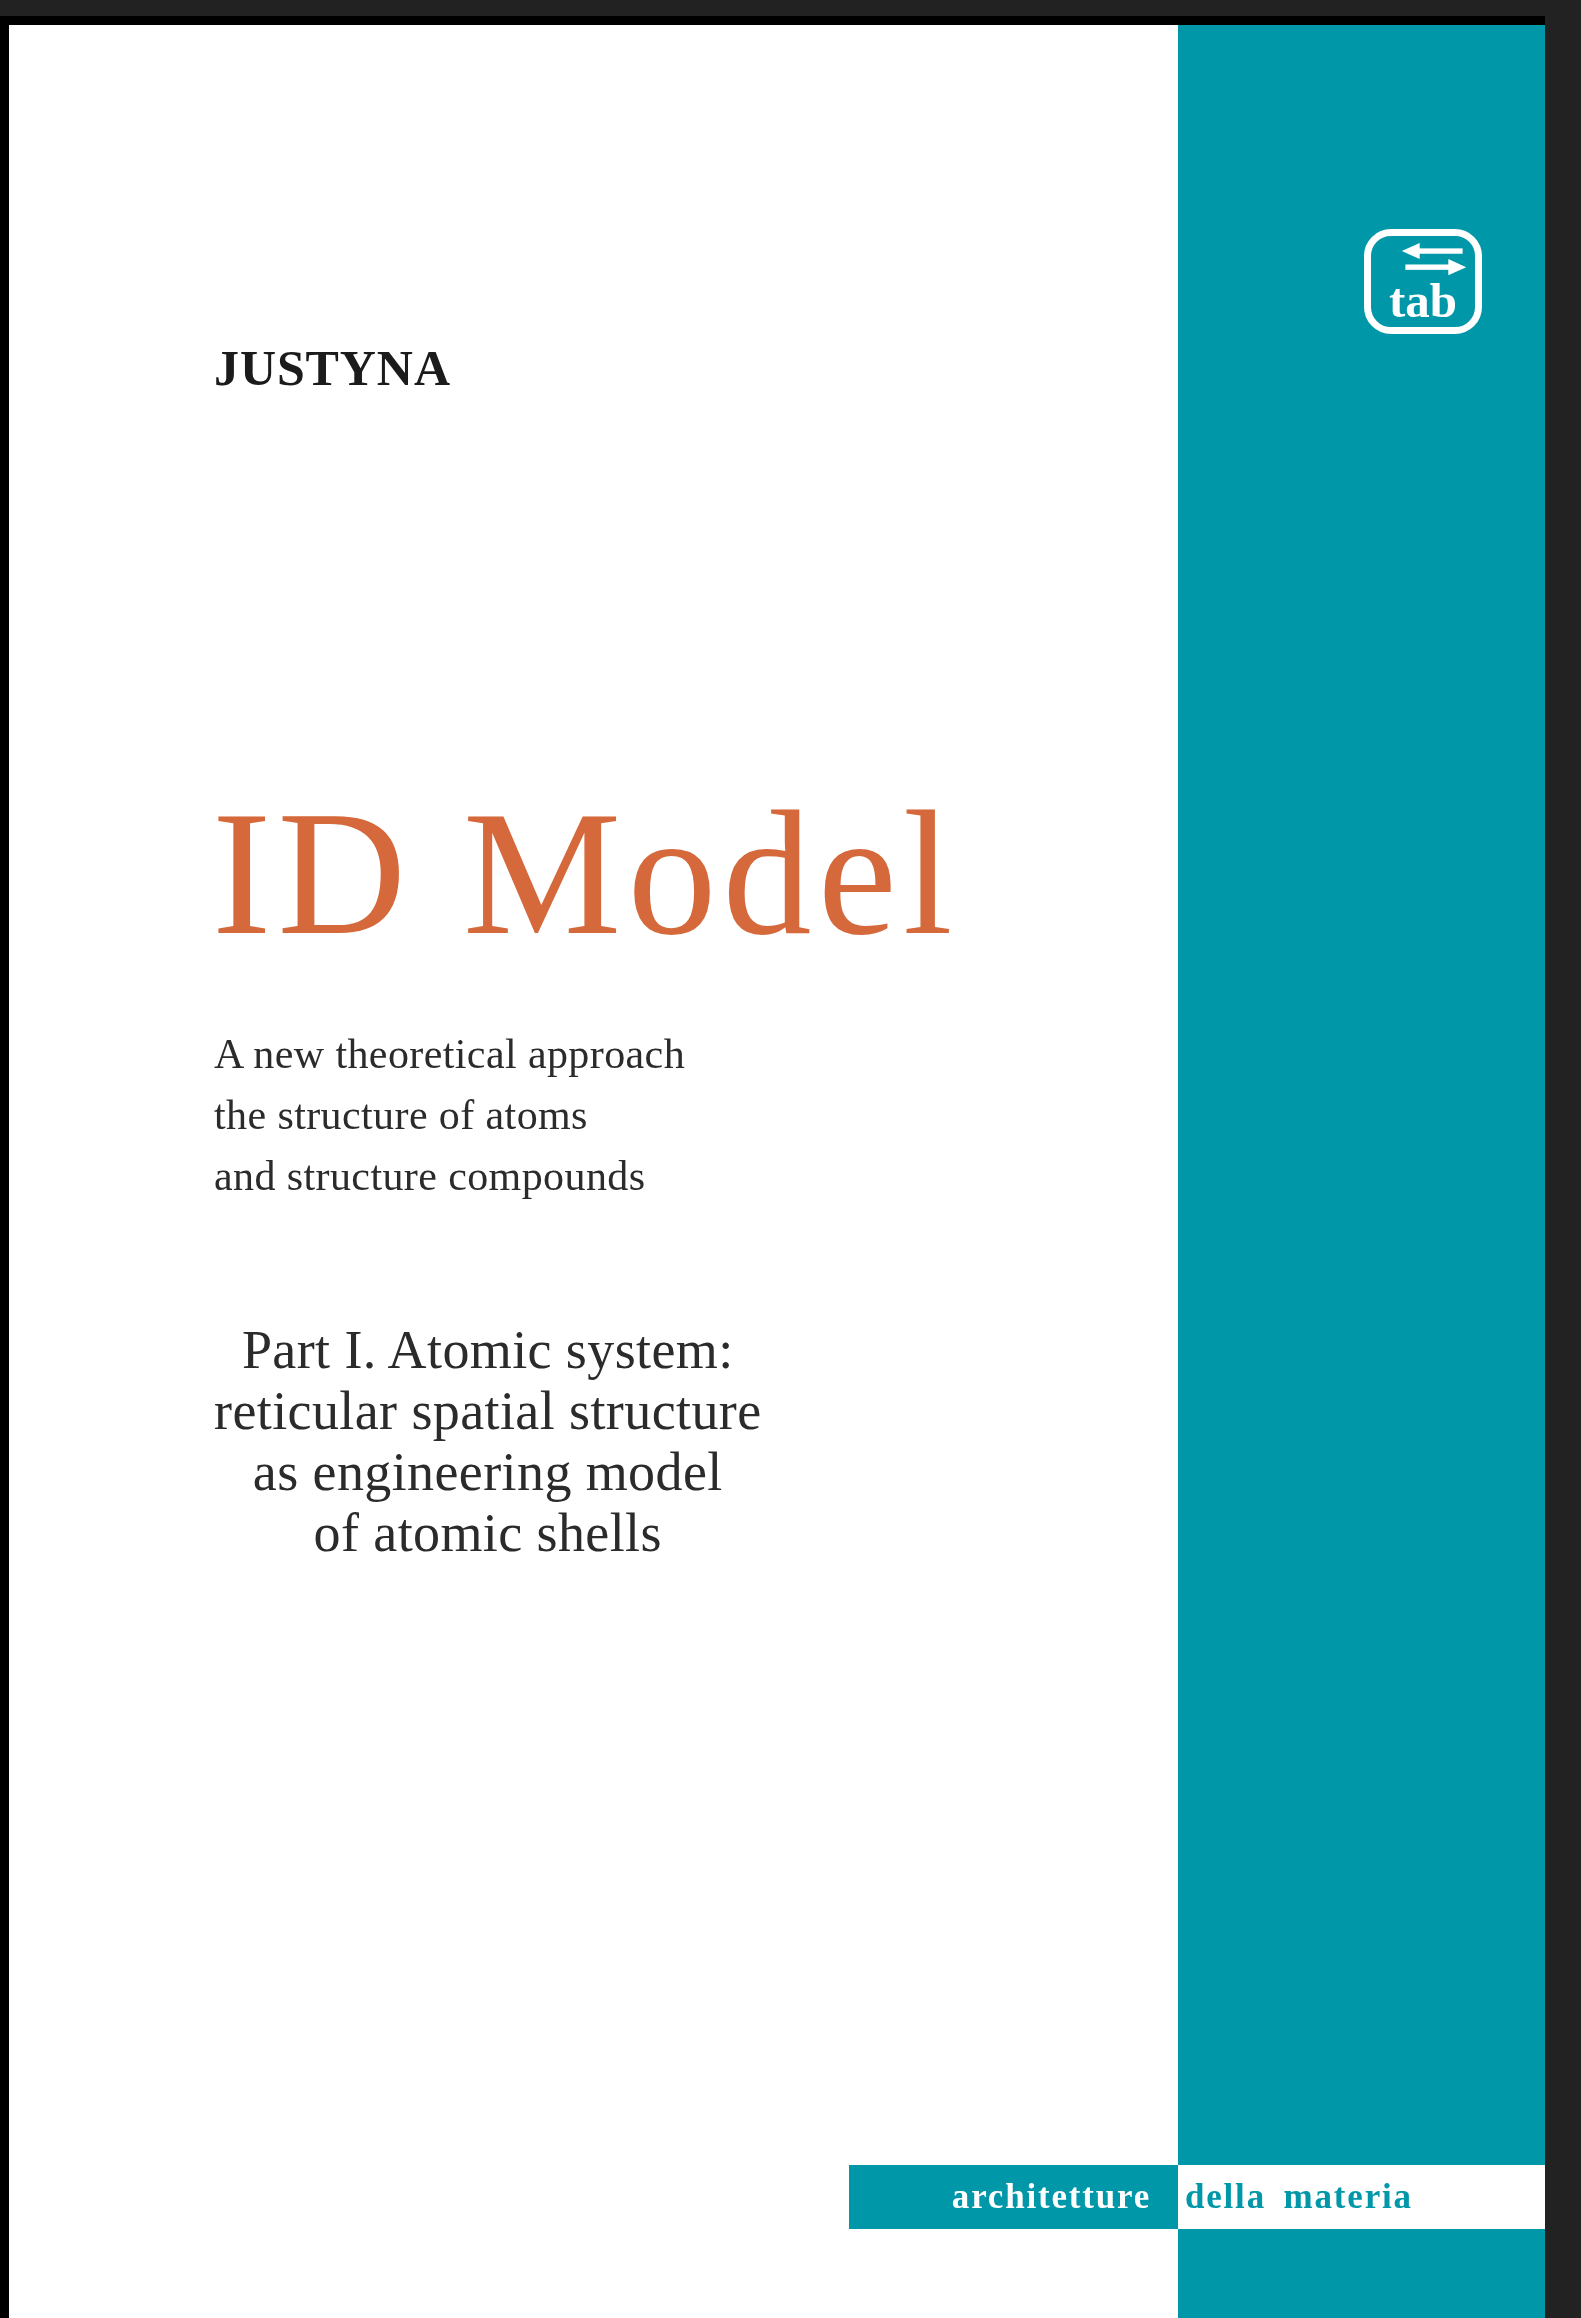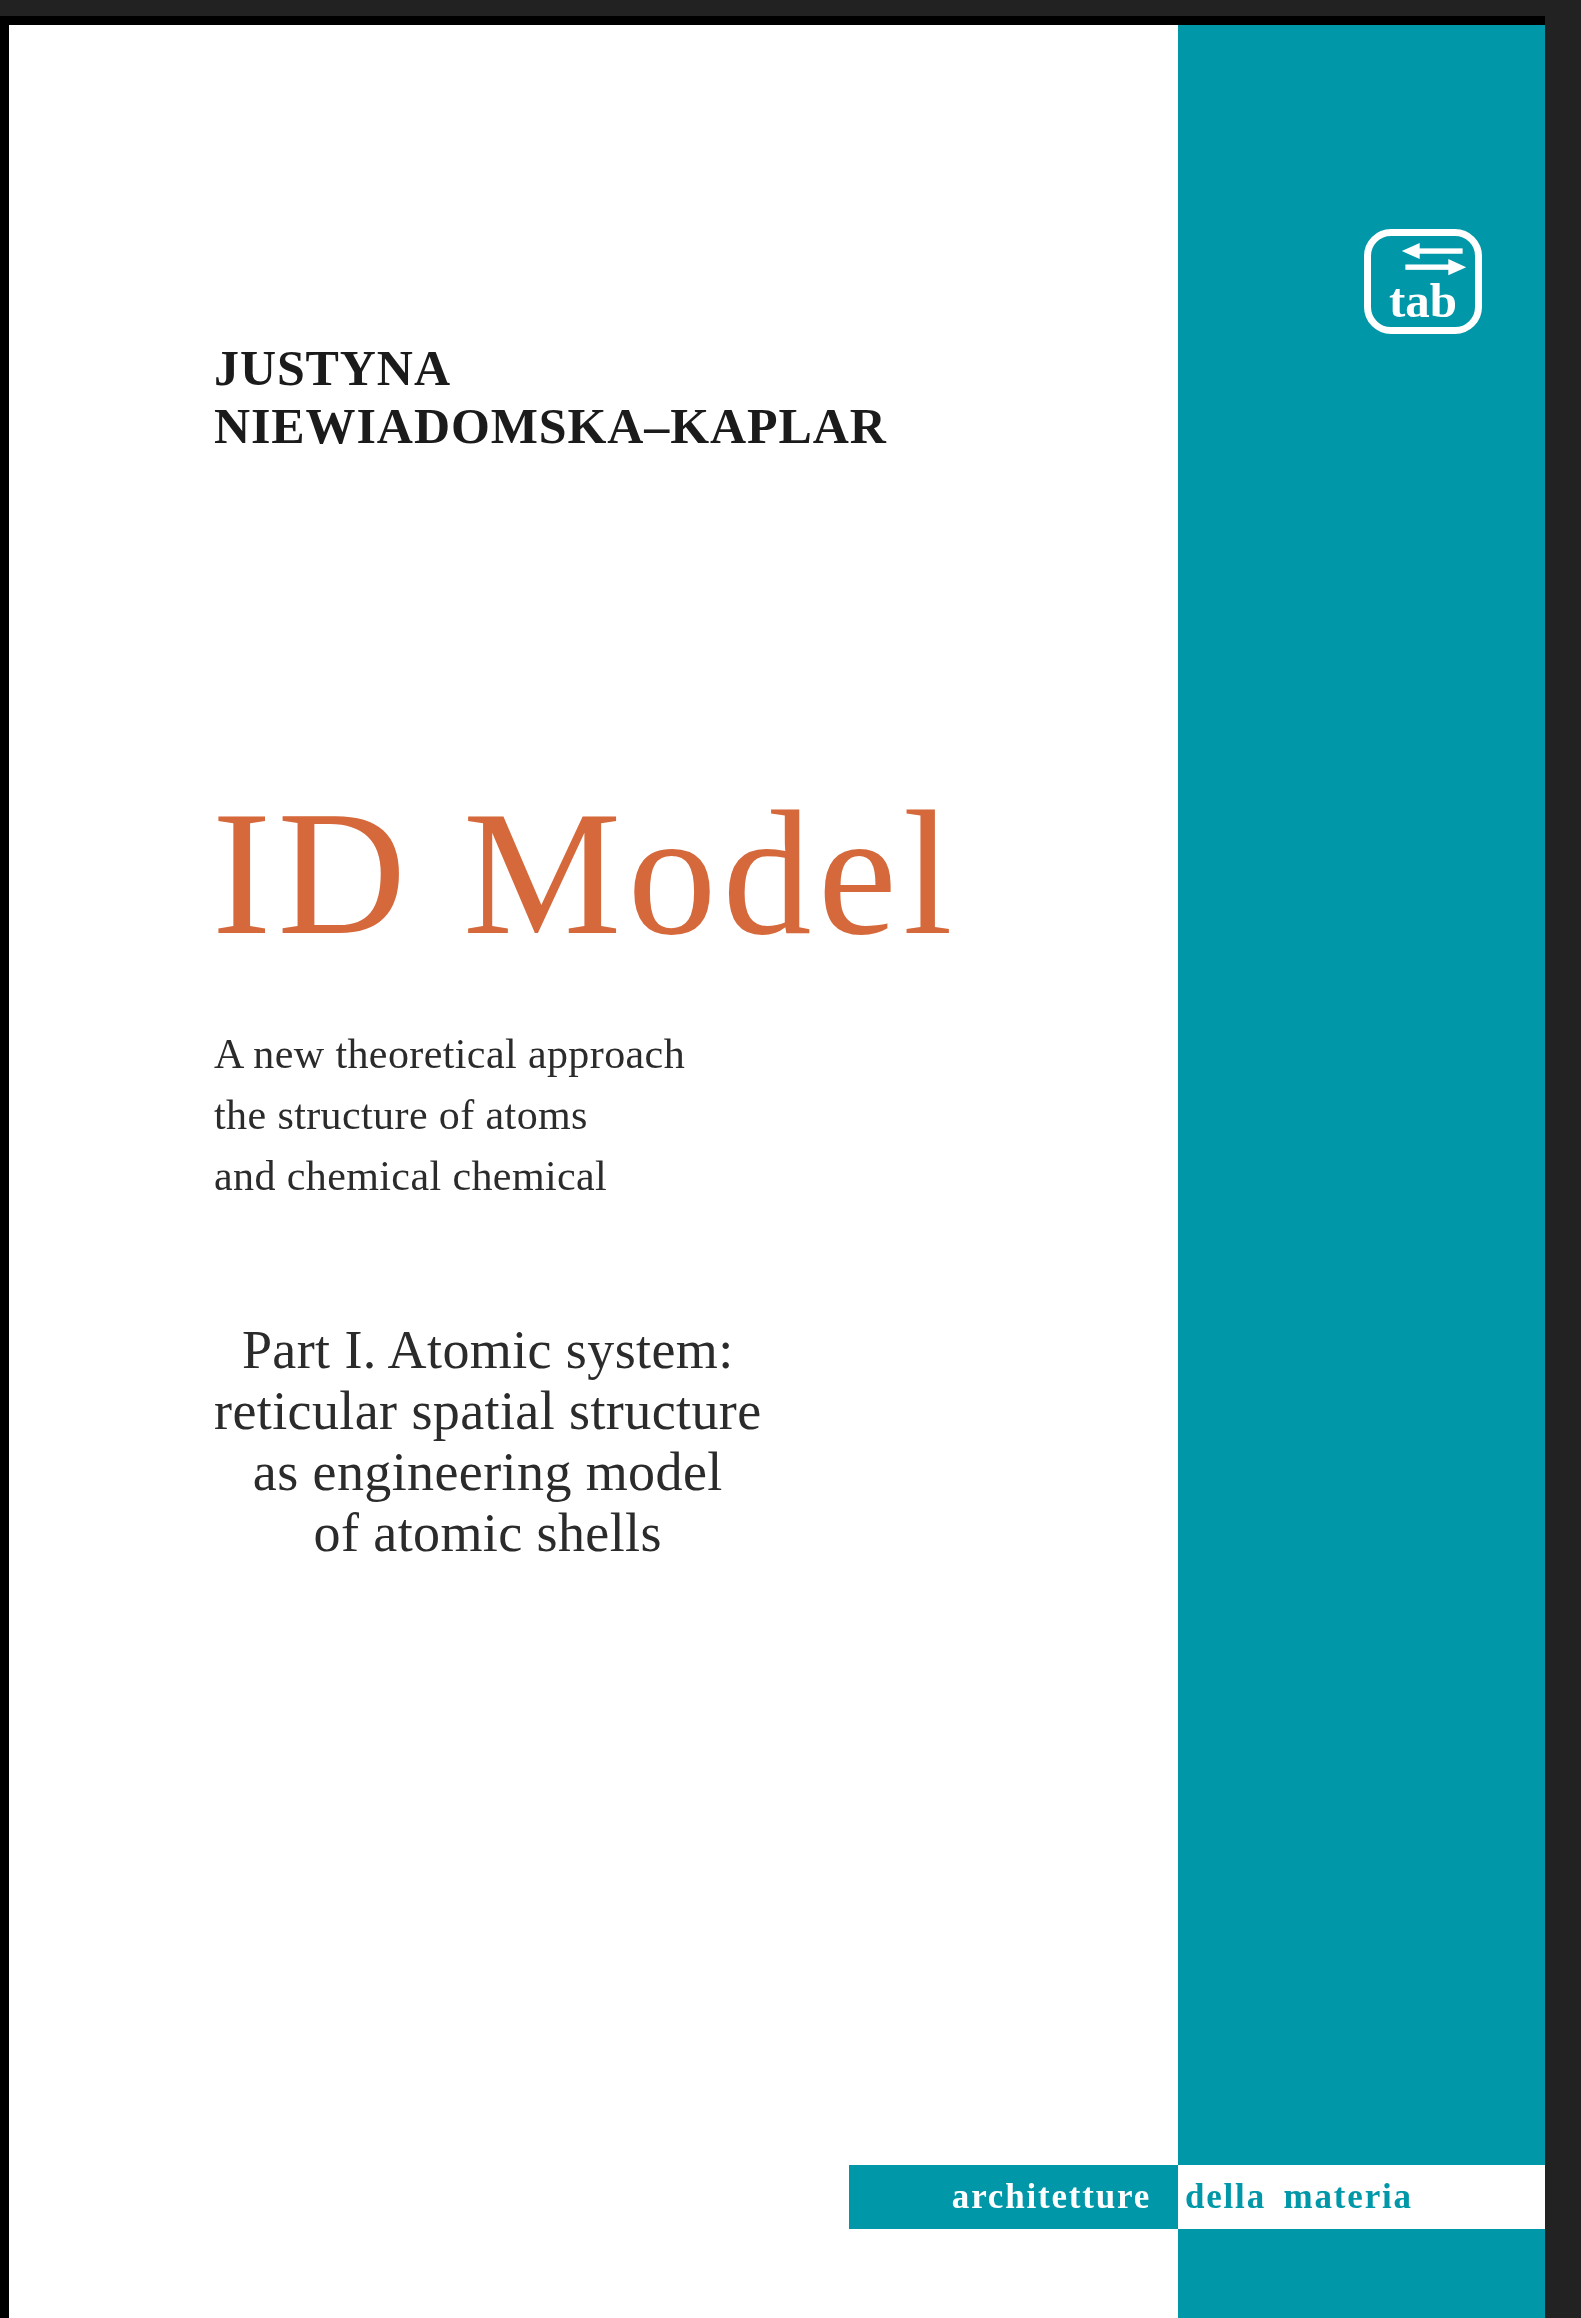--- a/index.html
+++ b/index.html
@@ -87,29 +87,28 @@
         <rect x="18" y="6" width="52" height="6"></rect>
         <rect x="6" y="24" width="52" height="6"></rect>
         <polygon points="54,18 74,27 54,36"></polygon>
       </g>
     </svg>
     <div class="logo-text">tab</div>
   </div>
 
   <div class="author">
     <div>JUSTYNA</div>
-    <div>NIEWIADOMSKA–KAPLAR</div>
   </div>
 
   <div class="title">ID Model</div>
 
   <div class="subtitle">
     <div>A new theoretical approach</div>
     <div>the structure of atoms</div>
-    <div>and chemical chemical</div>
+    <div>and structure compounds</div>
   </div>
 
   <div class="part">
     <div>Part I. Atomic system:</div>
     <div>reticular spatial structure</div>
     <div>as engineering model</div>
     <div>of atomic shells</div>
   </div>
 
   <div class="banner">

